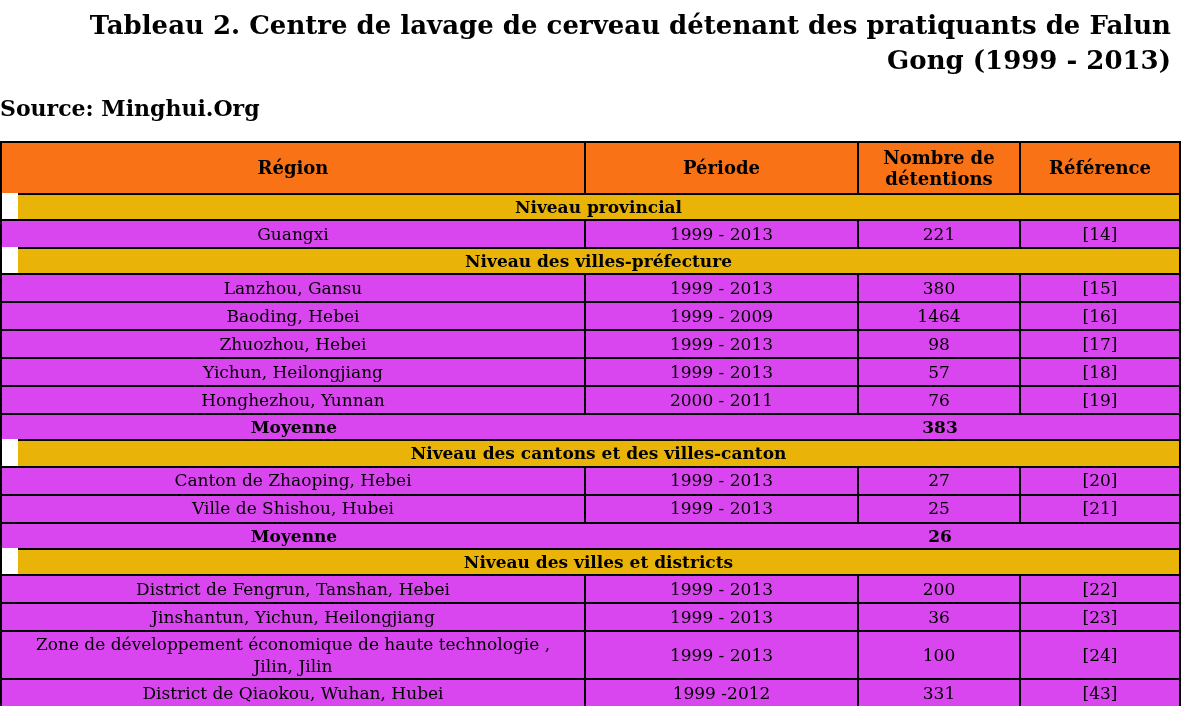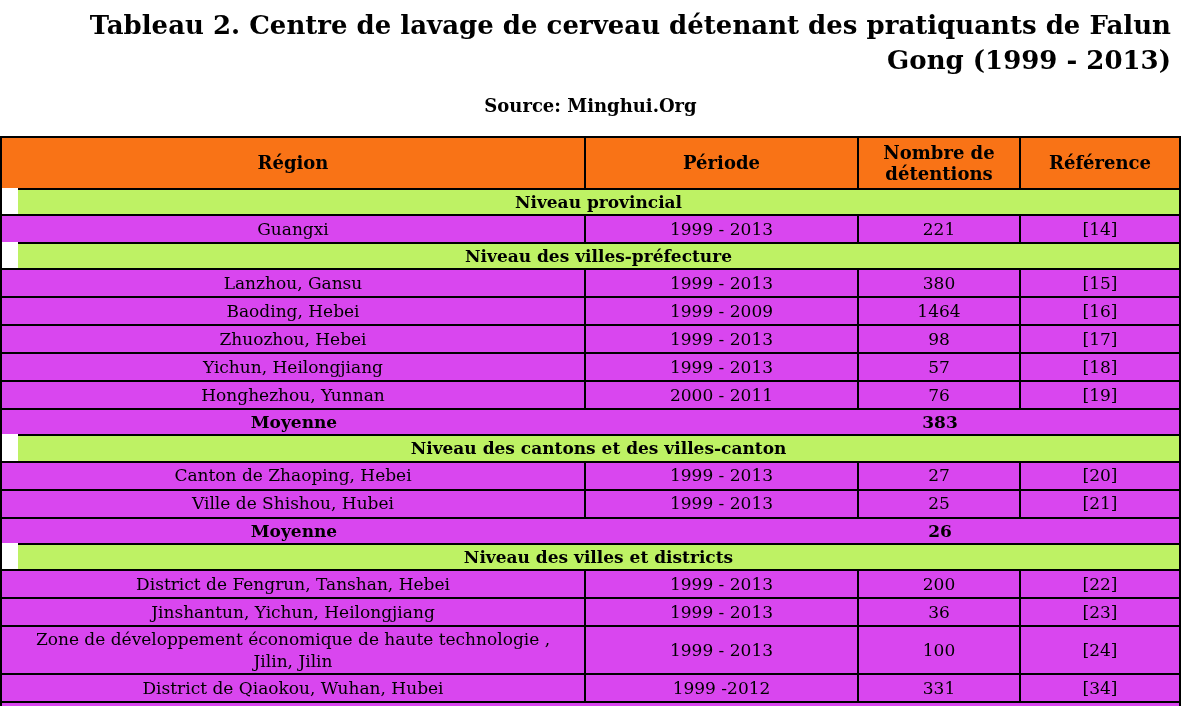--- a/index.html
+++ b/index.html
@@ -15,22 +15,22 @@
   .title {
     margin: 8px 10px 0 10px;
     font-size: 26px;
     font-weight: bold;
     text-align: right;
     line-height: 1.33;
     white-space: pre-line;
   }
   .source {
     margin-top: 18px;
-    text-align: center;
-    font-size: 18px;
+    text-align: left;
+    font-size: 22px;
     font-weight: bold;
   }
   .dtable {
     margin-top: 20px;
     width: 1181px;
     box-sizing: border-box;
     border: 2px solid #000000;
   }
   .trow {
     display: grid;
@@ -51,21 +51,21 @@
   }
   .bordered .cell:not(:last-child) { border-right: 2px solid #000000; }
   .header-row { background: #f97316; }
   .header-row .cell {
     min-height: 50px;
     font-weight: bold;
     font-size: 18px;
     line-height: 1.2;
     white-space: pre-line;
   }
-  .section-row { background: #bef264; margin-left: 16px; }
+  .section-row { background: #eab308; margin-left: 16px; }
   .section-row .cell {
     grid-column: 1 / -1;
     font-weight: bold;
     min-height: 24px;
   }
   .average-row .cell { font-weight: bold; min-height: 24px; }
   .region-cell { white-space: pre-line; }
 </style>
 </head>
 <body>
@@ -172,21 +172,21 @@
         <div class="cell region-cell">Zone de développement économique de haute technologie ,
 Jilin, Jilin</div>
         <div class="cell">1999 - 2013</div>
         <div class="cell">100</div>
         <div class="cell">[24]</div>
       </div>
       <div class="trow data-row bordered">
         <div class="cell region-cell">District de Qiaokou, Wuhan, Hubei</div>
         <div class="cell">1999 -2012</div>
         <div class="cell">331</div>
-        <div class="cell">[34]</div>
+        <div class="cell">[43]</div>
       </div>
       <div class="trow average-row">
         <div class="cell">Moyenne</div>
         <div class="cell"></div>
         <div class="cell">177</div>
         <div class="cell"></div>
       </div>
     </div>
 </div>
 

